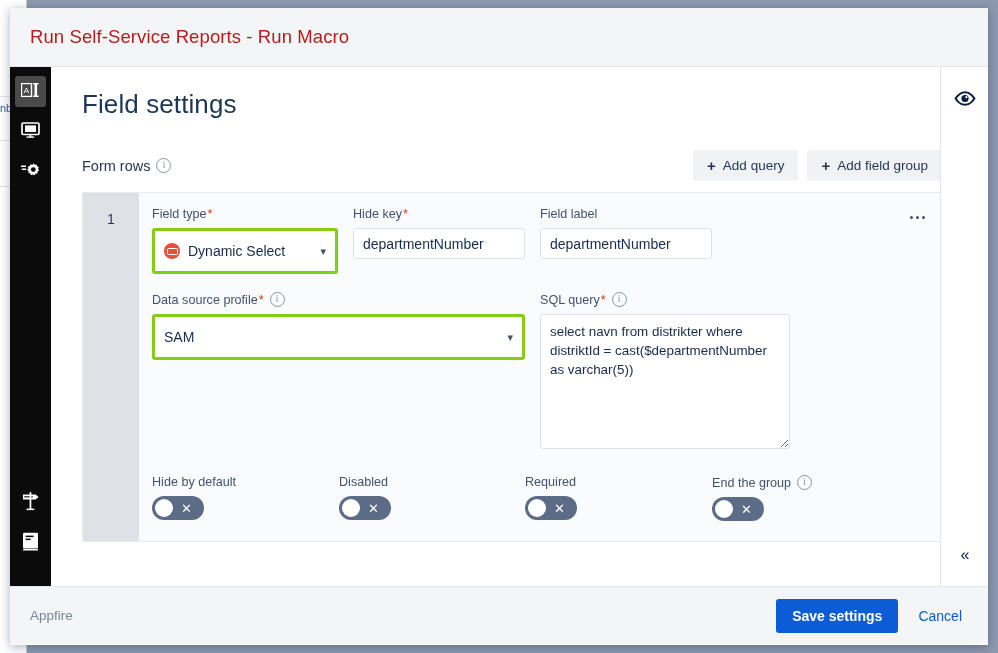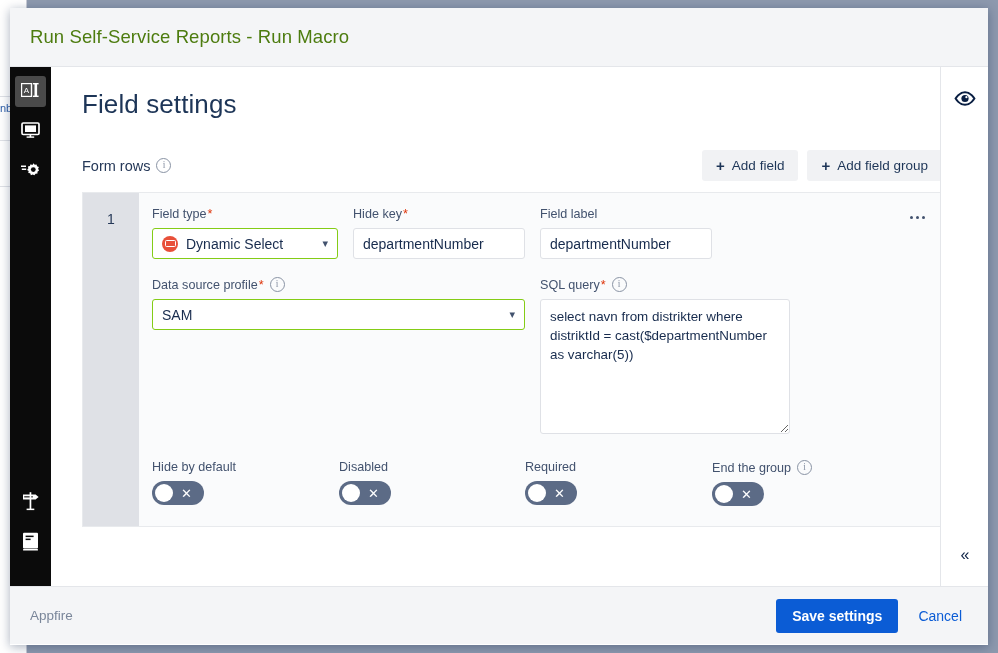--- a/index.html
+++ b/index.html
@@ -54,21 +54,21 @@
     height: 59px;
     background: #f4f5f7;
     border-bottom: 1px solid #e4e6ea;
     display: flex;
     align-items: center;
     padding-left: 20px;
     box-sizing: border-box;
   }
   .dialog-title {
     font-size: 18.5px;
-    color: #4d7c0f;
+    color: #b91c1c;
     letter-spacing: .1px;
   }
 
   .dialog-body {
     position: relative;
     height: 519px;
     display: flex;
   }
 
   
@@ -214,22 +214,22 @@
     background: #ffffff;
     font-size: 14px;
     color: #172b4d;
     padding: 0 9px;
     box-sizing: border-box;
     font-family: "Liberation Sans", sans-serif;
     outline: none;
     width: 100%;
   }
   .select-box {
-    height: 31px;
-    border: 1px solid #84cc16;
+    height: 46px;
+    border: 3px solid #84cc16;
     border-radius: 3px;
     background: #ffffff;
     display: flex;
     align-items: center;
     padding: 0 9px;
     box-sizing: border-box;
     font-size: 14px;
     color: #172b4d;
     cursor: pointer;
     width: 100%;
@@ -434,21 +434,21 @@
       <div class="content">
 
         <h1 class="page-title">Field settings</h1>
 
         <div class="rows-header">
           <span class="rows-label">Form rows</span>
           <i class="info-i">i</i>
           <span class="hdr-spacer"></span>
           <button class="btn-plain">
             <span class="plus">+</span>
-            <span>Add field</span>
+            <span>Add query</span>
           </button>
           <button class="btn-plain">
             <span class="plus">+</span>
             <span>Add field group</span>
           </button>
         </div>
 
         <div class="row-card">
 
           <div class="row-index">1</div>

